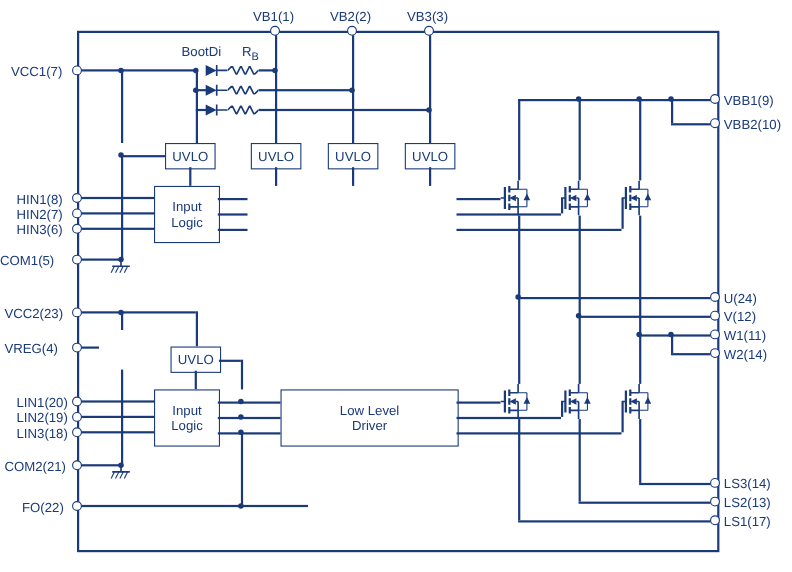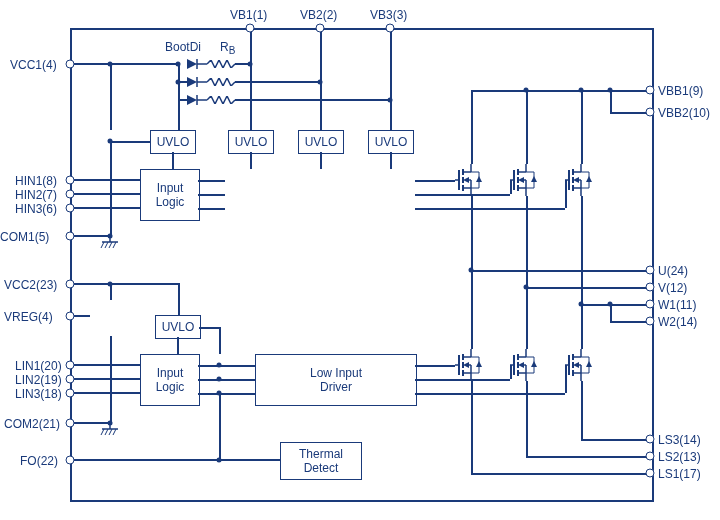--- a/index.html
+++ b/index.html
@@ -87,21 +87,21 @@
   <div class="line vl" style="left:250px;top:32px;height:98px"></div>
 
   <div class="label" style="left:300px;top:8px">VB2(2)</div>
   <div class="port" style="left:320px;top:28px"></div>
   <div class="line vl" style="left:320px;top:32px;height:98px"></div>
 
   <div class="label" style="left:370px;top:8px">VB3(3)</div>
   <div class="port" style="left:390px;top:28px"></div>
   <div class="line vl" style="left:390px;top:32px;height:98px"></div>
 
-  <div class="label" style="left:10px;top:58px">VCC1(4)</div>
+  <div class="label" style="left:10px;top:58px">VCC1(7)</div>
   <div class="port" style="left:70px;top:64px"></div>
   <div class="line hl" style="left:74px;top:63px;width:104px"></div>
   <div class="line vl" style="left:110px;top:63px;height:67px"></div>
   <div class="dot" style="left:110px;top:64px"></div>
   <div class="line vl" style="left:178px;top:63px;height:67px"></div>
   <div class="dot" style="left:178px;top:64px"></div>
 
   <div class="label" style="left:165px;top:40px">BootDi</div>
   <div class="label" style="left:220px;top:40px"><span>R</span><sub>B</sub></div>
 
@@ -295,21 +295,21 @@
   <div class="line hl" style="left:74px;top:315px;width:16px"></div>
 
   <div class="box" style="left:155px;top:315px;width:44px;height:22px">UVLO</div>
   <div class="line vl" style="left:177px;top:337px;height:17px"></div>
   <div class="line hl" style="left:199px;top:327px;width:20px"></div>
   <div class="line vl" style="left:219px;top:327px;height:27px"></div>
 
   <div class="box" style="left:140px;top:354px;width:58px;height:50px;white-space:pre">Input
 Logic</div>
 
-  <div class="box" style="left:255px;top:354px;width:160px;height:50px;white-space:pre">Low Input
+  <div class="box" style="left:255px;top:354px;width:160px;height:50px;white-space:pre">Low Level
 Driver</div>
   <div class="line hl" style="left:198px;top:365px;width:57px"></div>
   <div class="line hl" style="left:198px;top:379px;width:57px"></div>
   <div class="line hl" style="left:198px;top:393px;width:57px"></div>
 
   <div class="label" style="left:15px;top:359px">LIN1(20)</div>
   <div class="port" style="left:70px;top:365px"></div>
   <div class="line hl" style="left:74px;top:364px;width:66px"></div>
   <div class="label" style="left:15px;top:373px">LIN2(19)</div>
   <div class="port" style="left:70px;top:379px"></div>
@@ -334,22 +334,20 @@
 
   <div class="label" style="left:20px;top:454px">FO(22)</div>
   <div class="port" style="left:70px;top:460px"></div>
   <div class="line hl" style="left:74px;top:459px;width:145px"></div>
   <div class="line vl" style="left:219px;top:394px;height:66px"></div>
   <div class="dot" style="left:219px;top:460px"></div>
   <div class="dot" style="left:219px;top:365px"></div>
   <div class="dot" style="left:219px;top:379px"></div>
   <div class="dot" style="left:219px;top:393px"></div>
 
-  <div class="box" style="left:280px;top:442px;width:80px;height:36px;white-space:pre">Thermal
-Detect</div>
   <div class="line hl" style="left:219px;top:459px;width:61px"></div>
 
   <div class="line hl" style="left:415px;top:365px;width:40px"></div>
   <div class="line hl" style="left:415px;top:379px;width:95px"></div>
   <div class="line hl" style="left:415px;top:393px;width:150px"></div>
   <div class="line vl" style="left:510px;top:365px;height:14px"></div>
   <div class="line vl" style="left:565px;top:365px;height:28px"></div>
 
   <div class="line vl" style="left:471px;top:270px;height:79px"></div>
   <div class="line vl" style="left:526px;top:287px;height:62px"></div>

